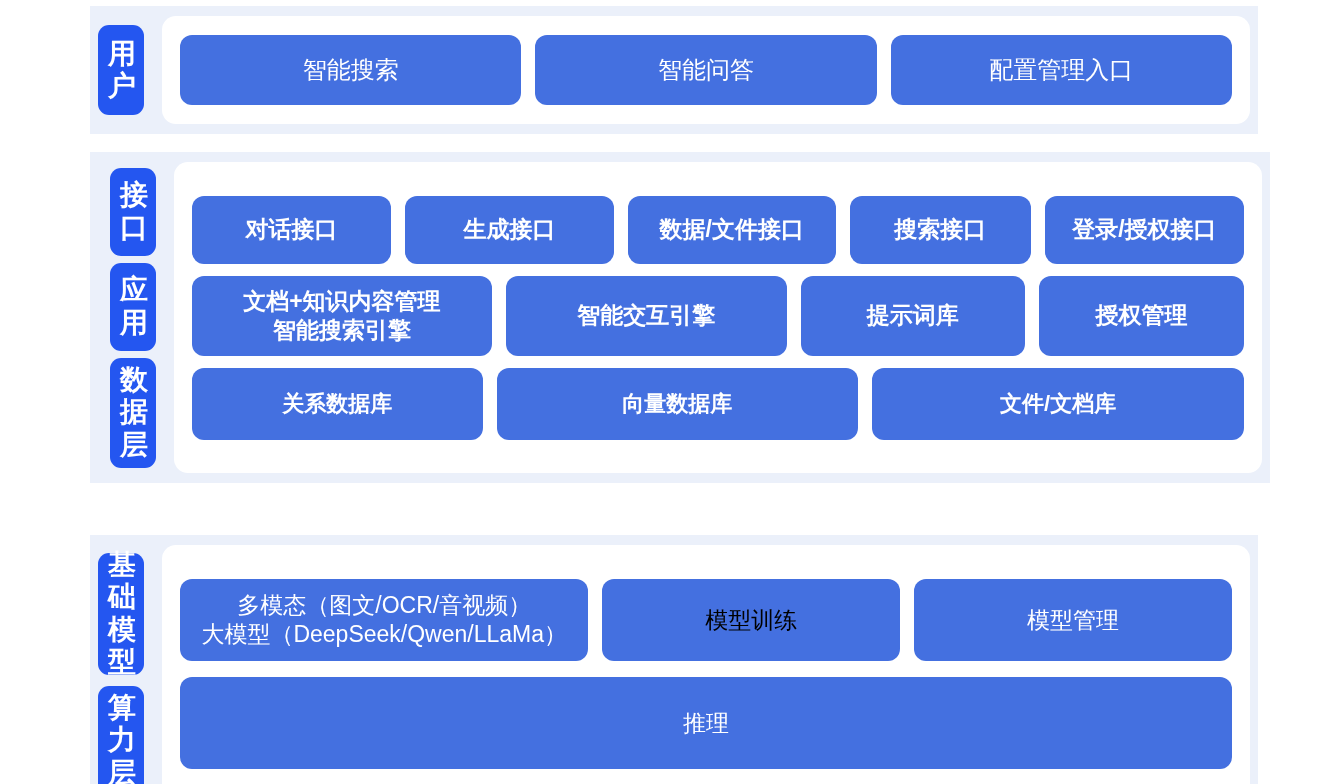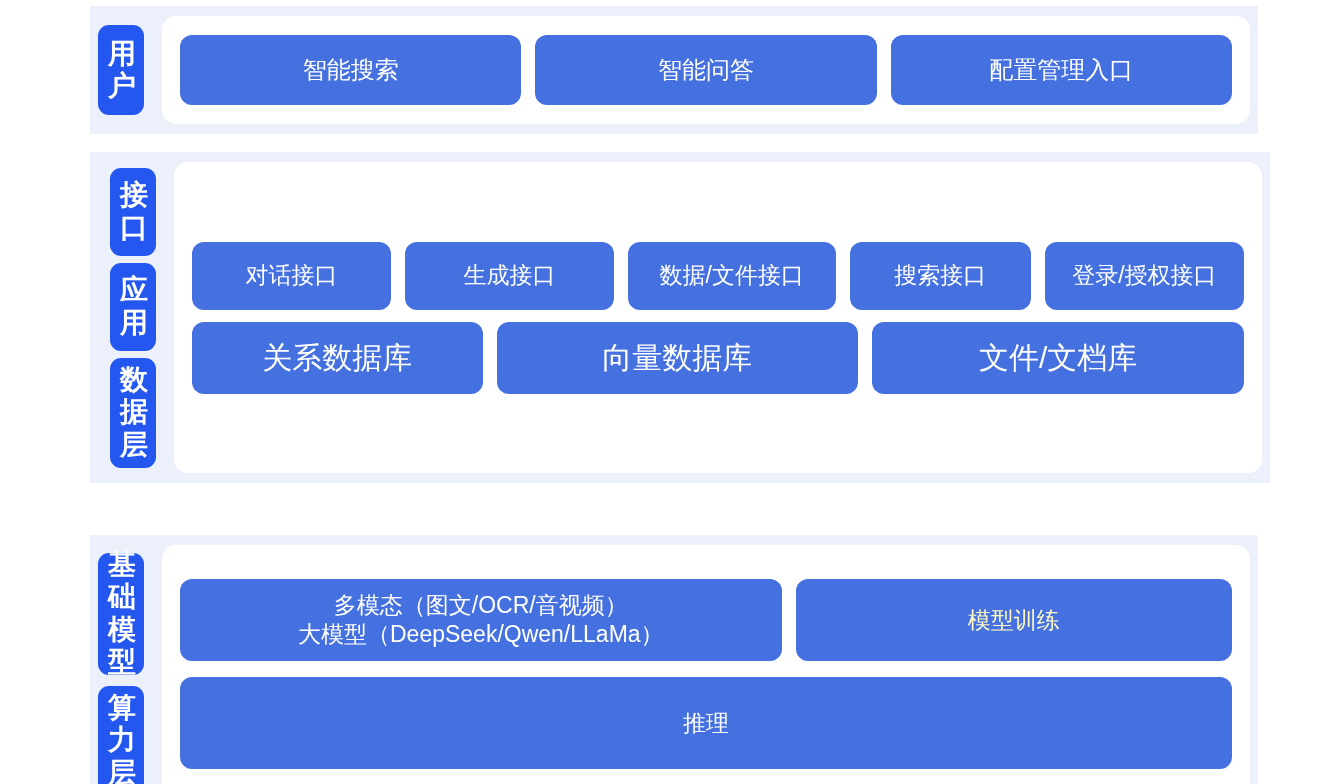--- a/index.html
+++ b/index.html
@@ -109,24 +109,24 @@
   #band-user .side-tab { height: 90px; }
   #band-user .card { padding: 16px 18px; }
   #band-user .box { height: 70px; flex: 1 1 0; }
 
   
   #band-core { top: 152px; height: 331px; }
   #band-core .tab-col { justify-content: space-around; padding: 12px 0; }
   #band-core .side-tab.t-if   { height: 88px; }
   #band-core .side-tab.t-app  { height: 88px; }
   #band-core .side-tab.t-data { height: 110px; }
-  #band-core .card { gap: 12px; padding: 16px 18px; }
+  #band-core .card { gap: 12px; padding: 16px 18px; font-weight: bold; }
   #band-core .r-interface .box { height: 68px; font-size: 23px; }
   #band-core .r-app .box       { height: 80px; font-size: 23px; }
-  #band-core .r-data .box      { height: 72px; font-size: 30px; }
+  #band-core .r-data .box      { height: 72px; font-size: 22px; }
 
   
   #band-base { top: 515px; height: 278px; margin-top: 20px; }
   #band-base .tab-col { justify-content: space-around; padding: 12px 0; }
   #band-base .side-tab.t-model { height: 122px; }
   #band-base .side-tab.t-comp  { height: 110px; }
   #band-base .card { gap: 16px; padding: 18px 18px; }
   #band-base .r-model .box   { height: 82px; font-size: 23px; }
   #band-base .r-compute .box { height: 92px; font-size: 23px; }
 
@@ -167,20 +167,27 @@
     <div class="card" style="background: rgb(255, 255, 255);">
 
       <div class="row r-interface">
         <div class="box" data-flex="diagram.bands.1.rows.0.boxes.0.flex" style="flex: 20 1 0px; background: rgb(68, 112, 224); color: rgb(255, 255, 255);">对话接口</div>
         <div class="box" data-flex="diagram.bands.1.rows.0.boxes.1.flex" style="flex: 21 1 0px; background: rgb(68, 112, 224); color: rgb(255, 255, 255);">生成接口</div>
         <div class="box" data-flex="diagram.bands.1.rows.0.boxes.2.flex" style="flex: 21 1 0px; background: rgb(68, 112, 224); color: rgb(255, 255, 255);">数据/文件接口</div>
         <div class="box" data-flex="diagram.bands.1.rows.0.boxes.3.flex" style="flex: 18 1 0px; background: rgb(68, 112, 224); color: rgb(255, 255, 255);">搜索接口</div>
         <div class="box" data-flex="diagram.bands.1.rows.0.boxes.4.flex" style="flex: 20 1 0px; background: rgb(68, 112, 224); color: rgb(255, 255, 255);">登录/授权接口</div>
       </div>
 
+      <div class="row r-app">
+        <div class="box" data-flex="diagram.bands.1.rows.1.boxes.0.flex" style="flex: 30 1 0px; background: rgb(68, 112, 224); color: rgb(255, 255, 255);">文档+知识内容管理
+智能搜索引擎</div>
+        <div class="box" data-flex="diagram.bands.1.rows.1.boxes.1.flex" style="flex: 28 1 0px; background: rgb(68, 112, 224); color: rgb(255, 255, 255);">智能交互引擎</div>
+        <div class="box" data-flex="diagram.bands.1.rows.1.boxes.2.flex" style="flex: 22 1 0px; background: rgb(68, 112, 224); color: rgb(255, 255, 255);">提示词库</div>
+        <div class="box" data-flex="diagram.bands.1.rows.1.boxes.3.flex" style="flex: 20 1 0px; background: rgb(68, 112, 224); color: rgb(255, 255, 255);">授权管理</div>
+      </div>
 
       <div class="row r-data">
         <div class="box" data-flex="diagram.bands.1.rows.2.boxes.0.flex" style="flex: 27 1 0px; background: rgb(68, 112, 224); color: rgb(255, 255, 255);">关系数据库</div>
         <div class="box" data-flex="diagram.bands.1.rows.2.boxes.1.flex" style="flex: 34 1 0px; background: rgb(68, 112, 224); color: rgb(255, 255, 255);">向量数据库</div>
         <div class="box" data-flex="diagram.bands.1.rows.2.boxes.2.flex" style="flex: 35 1 0px; background: rgb(68, 112, 224); color: rgb(255, 255, 255);">文件/文档库</div>
       </div>
 
     </div>
   </div>
 
@@ -191,21 +198,22 @@
       </div>
       <div class="side-tab t-comp" style="background: rgb(36, 86, 240); color: rgb(255, 255, 255);">
         <span class="txt">算力层</span>
       </div>
     </div>
     <div class="card" style="background: rgb(255, 255, 255);">
 
       <div class="row r-model">
         <div class="box" data-flex="diagram.bands.2.rows.0.boxes.0.flex" style="flex: 39 1 0px; background: rgb(68, 112, 224); color: rgb(255, 255, 255);">多模态（图文/OCR/音视频）
 大模型（DeepSeek/Qwen/LLaMa）</div>
-        <div class="box" data-flex="diagram.bands.2.rows.0.boxes.1.flex" style="flex: 28 1 0px; background: rgb(68, 112, 224); color: #fef9c3;">模型训练</div>
+        <div class="box" data-flex="diagram.bands.2.rows.0.boxes.1.flex" style="flex: 28 1 0px; background: rgb(68, 112, 224); color: #000000;">模型训练</div>
+        <div class="box" data-flex="diagram.bands.2.rows.0.boxes.2.flex" style="flex: 30 1 0px; background: rgb(68, 112, 224); color: rgb(255, 255, 255);">模型管理</div>
       </div>
 
       <div class="row r-compute">
         <div class="box" data-flex="diagram.bands.2.rows.1.boxes.1.flex" style="flex: 53 1 0px; background: rgb(68, 112, 224); color: rgb(255, 255, 255);">推理</div>
       </div>
 
     </div>
   </div>
 
 </div>

